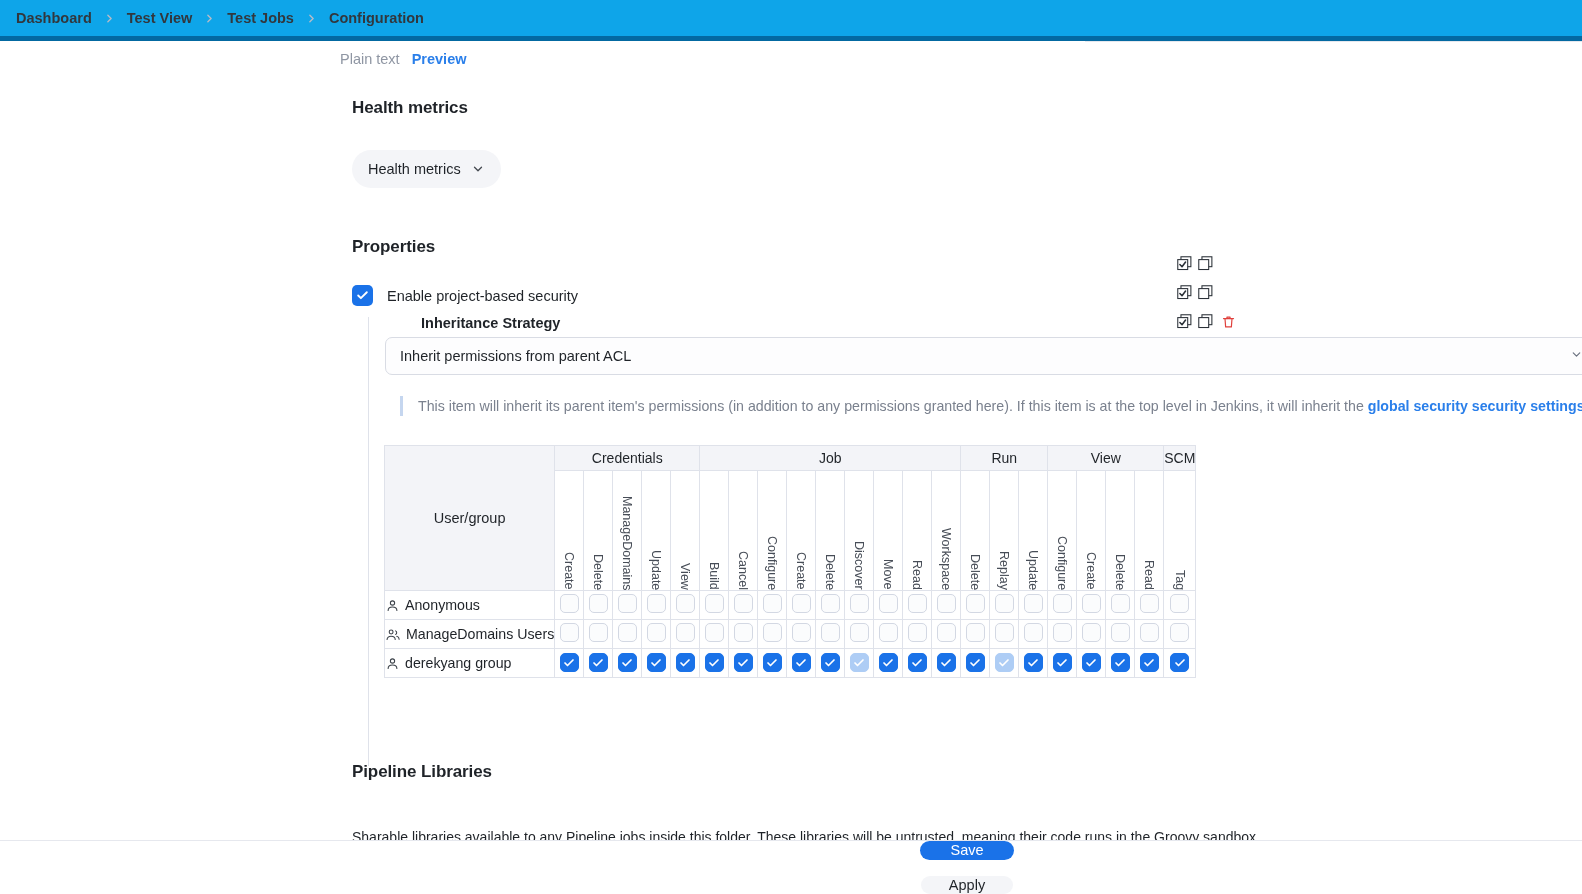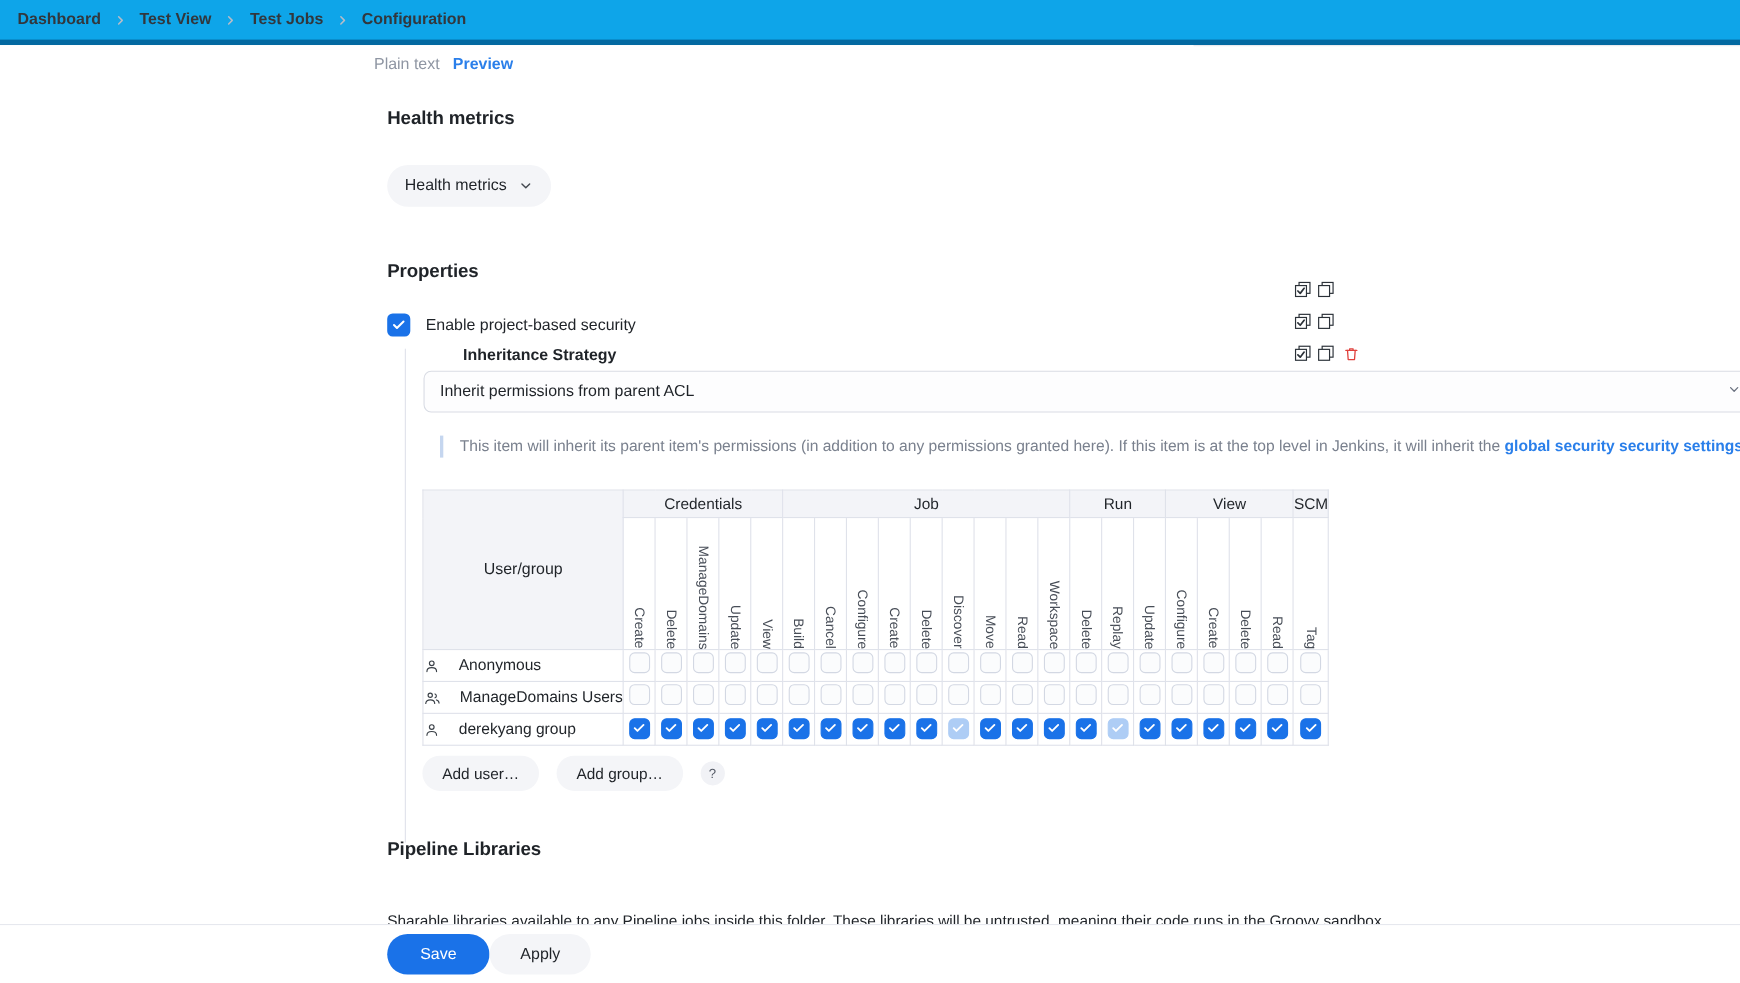--- a/index.html
+++ b/index.html
@@ -150,21 +150,21 @@
     margin:0 auto;
     letter-spacing:0px;
   }
   td.namecell{
     height:29px;
     font-size:14.2px; color:#1f2328;
     padding-left:6px;
     background:#fff;
     white-space:nowrap;
   }
-  td.namecell .nm{ display:flex; align-items:center; gap:17px; }
+  td.namecell .nm{ display:flex; align-items:center; gap:5px; }
   td.cell{ width:29px; height:29px; text-align:center; vertical-align:middle; background:#fff;}
   .cbox{
     width:19px;height:19px;border-radius:5px;
     border:1px solid #d3d8e3; background:#fbfcfd;
     display:inline-block; cursor:pointer;
   }
   .cbox.on{
     background:#1a72e8; border-color:#1a72e8;
     display:inline-flex; align-items:center; justify-content:center;
   }
@@ -199,21 +199,21 @@
     font-size:14px; color:#1f2328;
     white-space:nowrap;
   }
 
   
   .footer{
     position:absolute; left:0; right:0; bottom:0; height:54px;
     background:#fff;
     border-top:1px solid #e6e8ee;
     display:flex; align-items:center;
-    padding-left:352px; 
+    padding-left:352px; gap:16px;flex-direction:column;
   }
   .btn-save{
     height:37px; padding:0 30px; border:none; border-radius:19px;
     background:#1a72e8; color:#fff; font-size:14.5px; cursor:pointer;
     font-family:"Liberation Sans", sans-serif;
   }
   .btn-apply{
     height:37px; padding:0 28px; border:none; border-radius:19px;
     background:#f4f5f8; color:#1f2328; font-size:14.5px; cursor:pointer;
     font-family:"Liberation Sans", sans-serif;
@@ -565,25 +565,20 @@
             <td class="cell"><span class="cbox on">
                 <svg width="12" height="12" viewBox="0 0 24 24" fill="none" stroke="#fff" stroke-width="3.4" stroke-linecap="round" stroke-linejoin="round">
                   <polyline points="20 6 9 17 4 12"></polyline>
                 </svg>
               </span></td>
           </tr>
         </tbody>
     </table>
   </div>
 
-  <div class="addbar">
-    <button class="gbtn">Add user…</button>
-    <button class="gbtn">Add group…</button>
-    <button class="helpbtn">?</button>
-  </div>
 
   <div class="sect-title" id="pipe-title">Pipeline Libraries</div>
   <div class="pipe-desc">Sharable libraries available to any Pipeline jobs inside this folder. These libraries will be untrusted, meaning their code runs in the Groovy sandbox.</div>
 <div class="rowtools" style="top: 214px;">
       <span class="ic">
         <svg width="17" height="17" viewBox="0 0 24 24" fill="none" stroke="#2b3138" stroke-width="1.5">
           <rect x="7" y="2.5" width="14" height="14" fill="#fff"></rect>
           <rect x="2.5" y="6.5" width="14" height="14" fill="#fff"></rect>
           <polyline points="5.5 13.5 8.5 16.5 13.5 10" fill="none" stroke="#2b3138" stroke-width="2.2" stroke-linecap="round" stroke-linejoin="round"></polyline>
         </svg>

